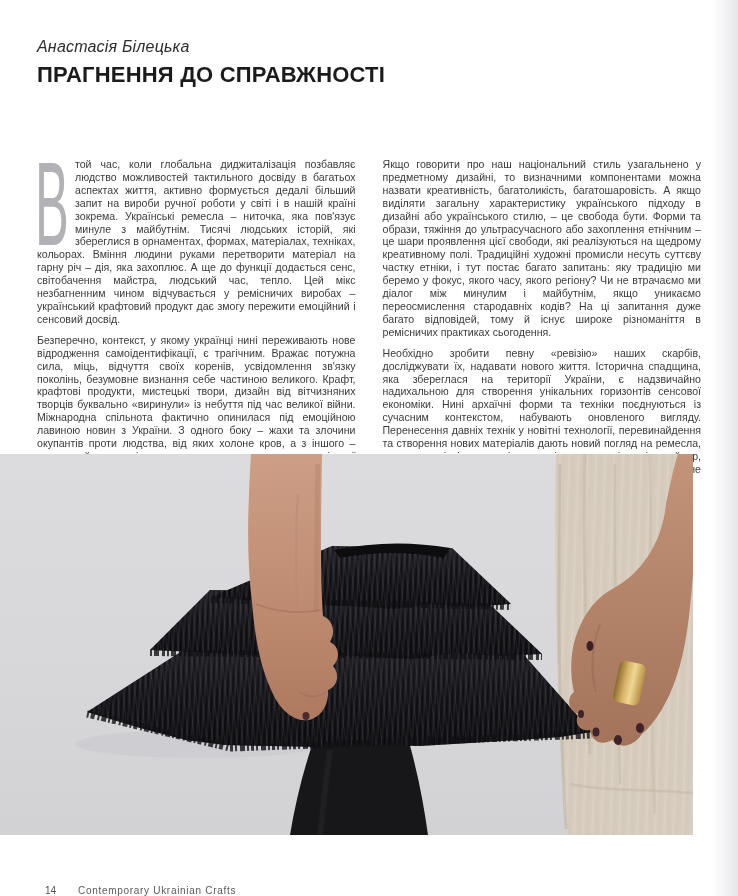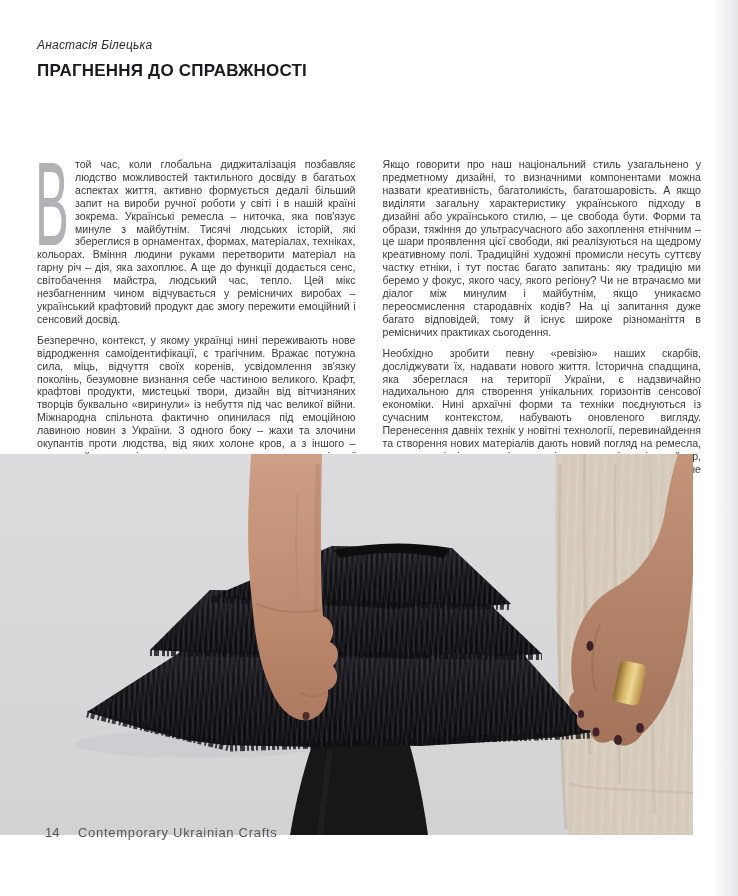--- a/index.html
+++ b/index.html
@@ -4,40 +4,40 @@
 <style>
   html,body{margin:0;padding:0;}
   body{
     width:738px;height:896px;background:#ffffff;position:relative;overflow:hidden;
     font-family:"Liberation Sans","DejaVu Sans",sans-serif;
     -webkit-font-smoothing:antialiased;
   }
   .page{position:absolute;inset:0;background:#fff;}
 
   .article-header{position:absolute;left:37px;top:38px;right:38px;}
-  .author{font-style:italic;font-size:12px;color:#2c2c2e;letter-spacing:.2px;}
-  .title{margin:9px 0 0;font-weight:bold;font-size:17px;line-height:20px;color:#1b1b1d;letter-spacing:.2px;}
+  .author{font-style:italic;font-size:16px;color:#2c2c2e;letter-spacing:.2px;}
+  .title{margin:9px 0 0;font-weight:bold;font-size:22px;line-height:20px;color:#1b1b1d;letter-spacing:.2px;}
   .title .tl{display:block;}
 
   .columns{position:absolute;left:37px;top:158px;width:664px;display:flex;gap:27px;}
   .col{width:318.5px;flex:0 0 auto;}
   .p{margin:0;font-size:10.6px;line-height:12.9px;color:#3b3b3d;text-align:justify;}
   .p + .p{margin-top:8px;}
 
   .dropcap{position:relative;float:left;width:37px;height:79px;margin-right:1px;}
   .dropcap b{
     position:absolute;left:-2px;top:-4px;font-weight:normal;
     font-size:118px;line-height:100px;color:#b2b2b6;
     transform:scaleX(.43);transform-origin:left top;
   }
 
   .photo{position:absolute;left:0;top:454px;width:693px;height:381px;margin:0;}
   .photo svg{display:block;width:100%;height:100%;}
 
-  .page-footer{position:absolute;left:45px;top:825px;font-size:13px;color:#525254;}
+  .page-footer{position:absolute;left:45px;top:885px;font-size:10px;color:#525254;}
   .pageno{display:inline-block;width:33px;letter-spacing:0;}
   .pub{letter-spacing:.7px;color:#59595b;}
 
   .page-curl{position:absolute;right:0;top:0;width:26px;height:896px;pointer-events:none;
     background:linear-gradient(to right, rgba(214,214,218,0), rgba(206,206,212,.5));}
 </style>
 </head>
 <body>
 
 <div class="page">

